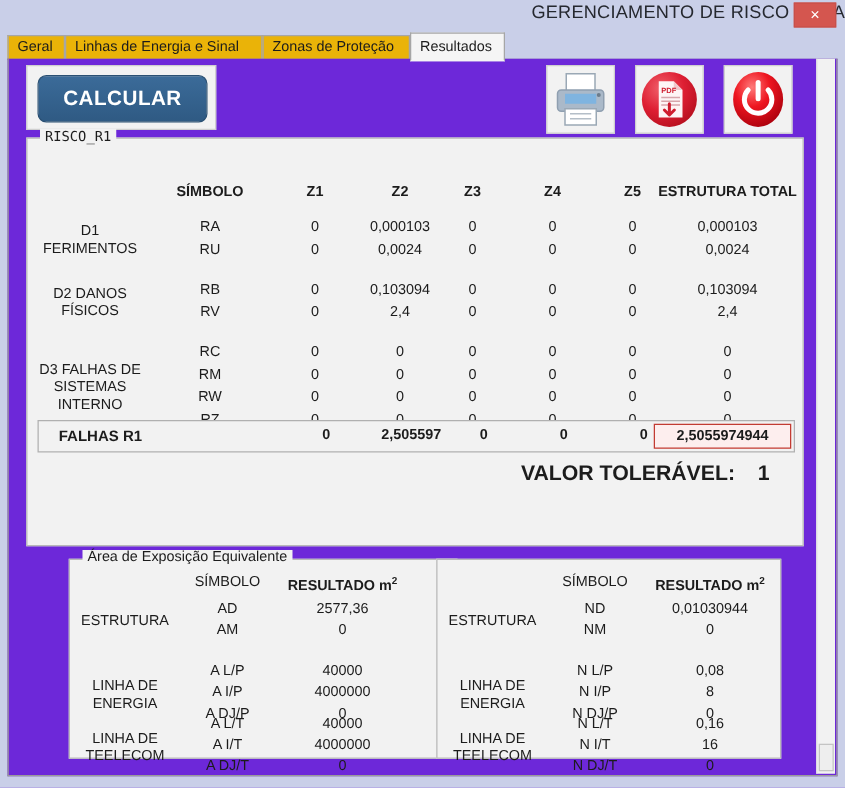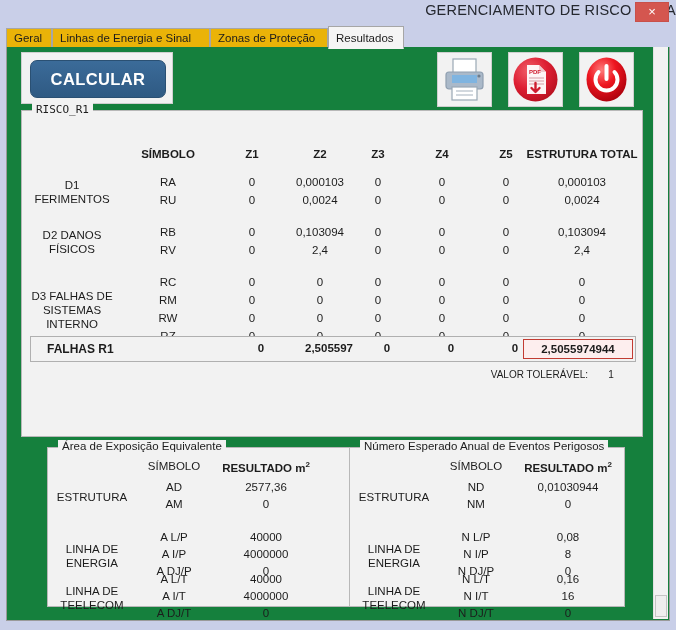--- a/index.html
+++ b/index.html
@@ -74,21 +74,21 @@
     top: -2px;
     height: 23px;
     line-height: 22px;
     z-index: 3;
   }
 
   
   #content {
     position: absolute; left: 6px; top: 47px;
     width: 664px; height: 574px;
-    background: #15803d;
+    background: #6d28d9;
     border: 1px solid #9a9a9a;
     border-top: none;
     box-sizing: border-box;
   }
 
   
   #toolbar-left-box {
     position: absolute; left: 14px; top: 5px;
     width: 152px; height: 52px;
     background: #f2f2f2;
@@ -198,36 +198,36 @@
     background: #fdeeee;
     box-sizing: border-box;
     font-size: 11.5px; font-weight: bold;
     line-height: 18px; text-align: center;
     color: #1c1c1c;
   }
   #tolerable-row {
     position: absolute; left: 0; top: 258px;
     width: 612px;
     text-align: right;
-    font-size: 10px; font-weight: normal;
+    font-size: 17px; font-weight: bold;
     color: #1c1c1c;
   }
   #tolerable-value {
     display: inline-block; width: 46px; text-align: center;
   }
 
   
   .bgroup {
     position: absolute; top: 400px;
     height: 160px;
     border: 1px solid #b8b8b8;
     box-sizing: border-box;
     background: #f2f2f2;
   }
-  #area-group  { left: 40px;  width: 311px; }
+  #area-group  { left: 48px;  width: 311px; }
   #nev-group   { left: 342px; width: 276px; }
   .bgroup-label {
     position: absolute; left: 10px; top: -8px;
     background: #f2f2f2; padding: 0 4px;
     font-size: 11.5px; color: #1c1c1c;
     white-space: nowrap;
   }
   .bhead {
     position: absolute; top: 12px;
     font-size: 11.5px; font-weight: bold;
@@ -496,21 +496,20 @@
             <div class="bcell b-res">4000000</div>
           </div>
           <div class="brow" style="top: 158px;">
             <div class="bcell b-sym">A DJ/T</div>
             <div class="bcell b-res">0</div>
           </div>
         </div>
     </div>
 
     <div class="bgroup" id="nev-group">
-      <div class="bgroup-label">Número Esperado Anual de Eventos Perigosos</div>
       <div class="bhead sym">SÍMBOLO</div>
       <div class="bhead res"><span>RESULTADO m</span><sup>2</sup></div>
       <div class="bbody" id="nev-body">
           <div class="bgrp" style="top: 42px;">
             <div>ESTRUTURA</div>
           </div>
           <div class="brow" style="top: 32px;">
             <div class="bcell b-sym">ND</div>
             <div class="bcell b-res">0,01030944</div>
           </div>

